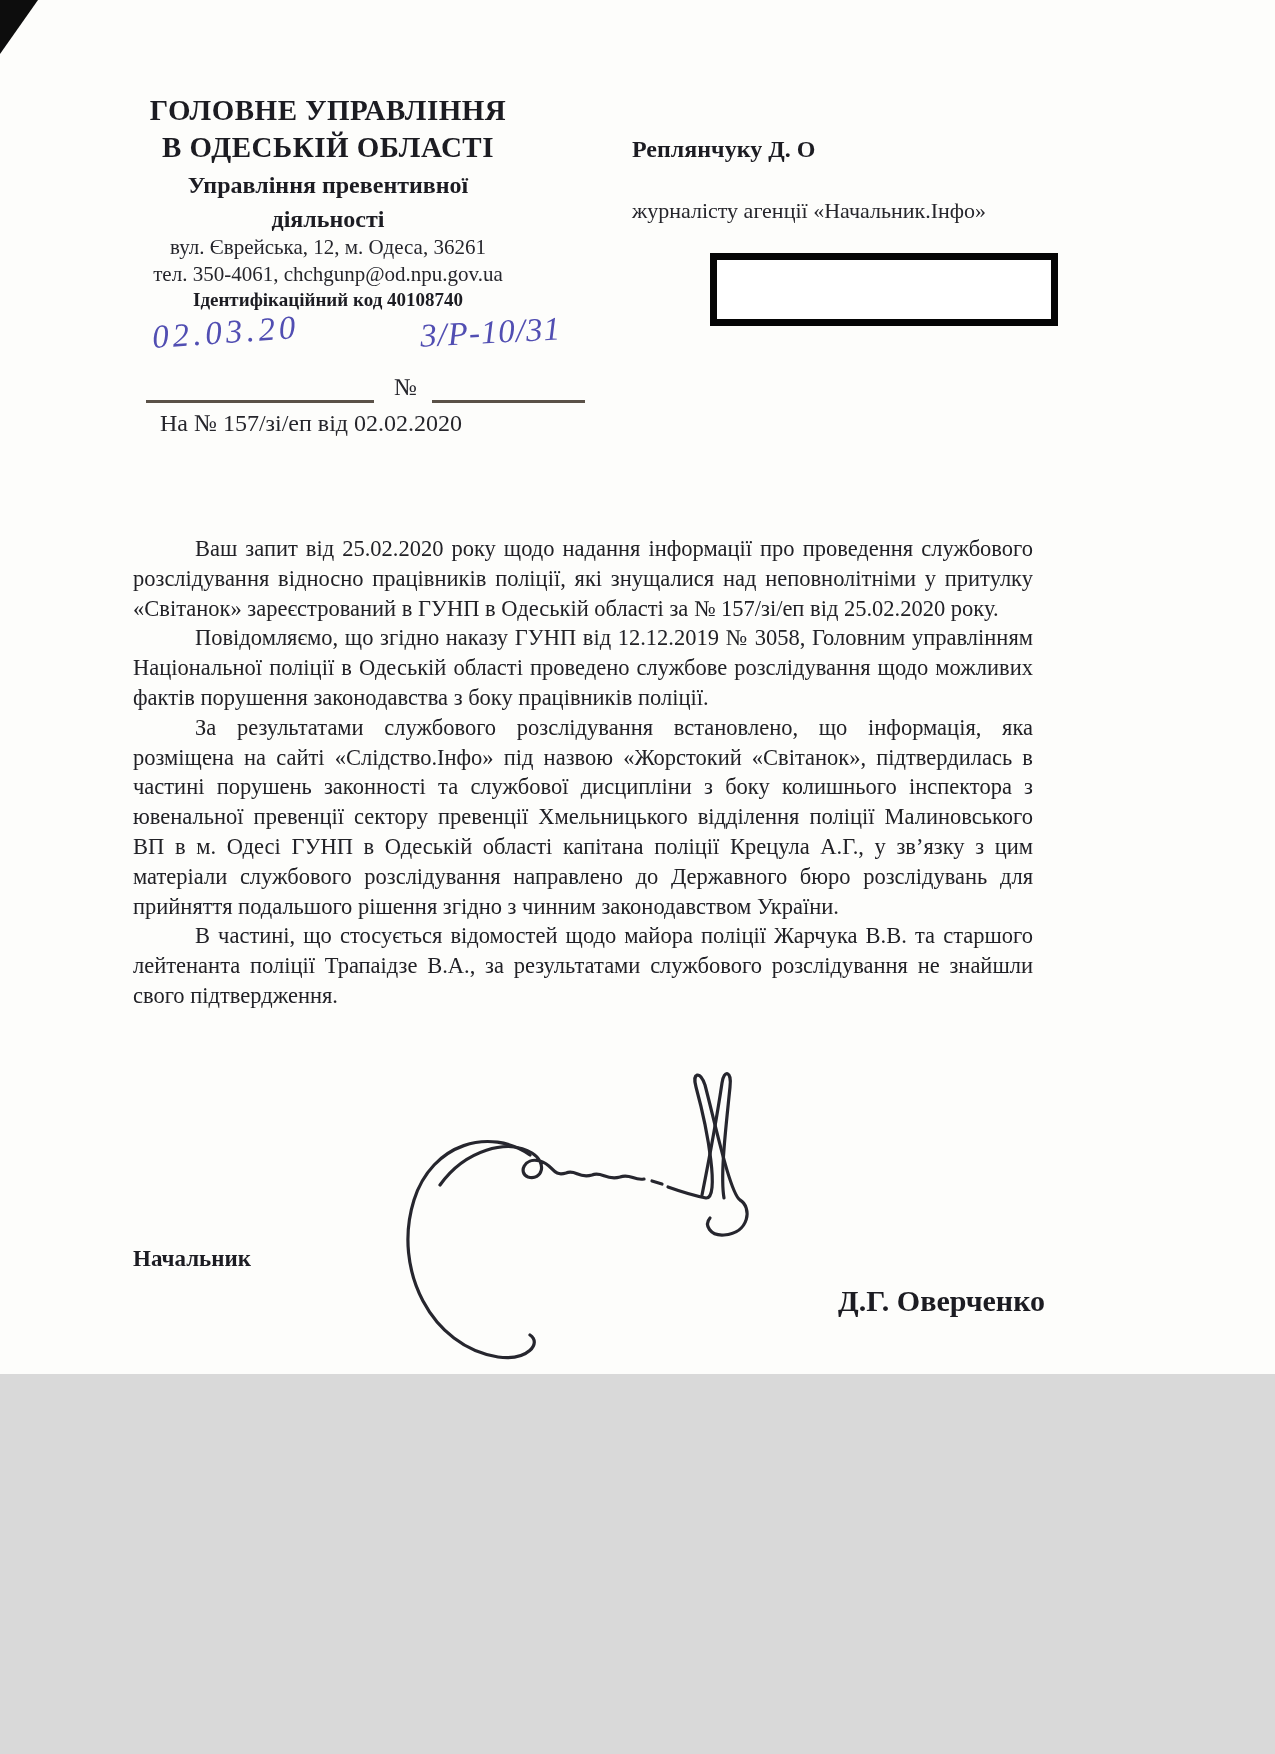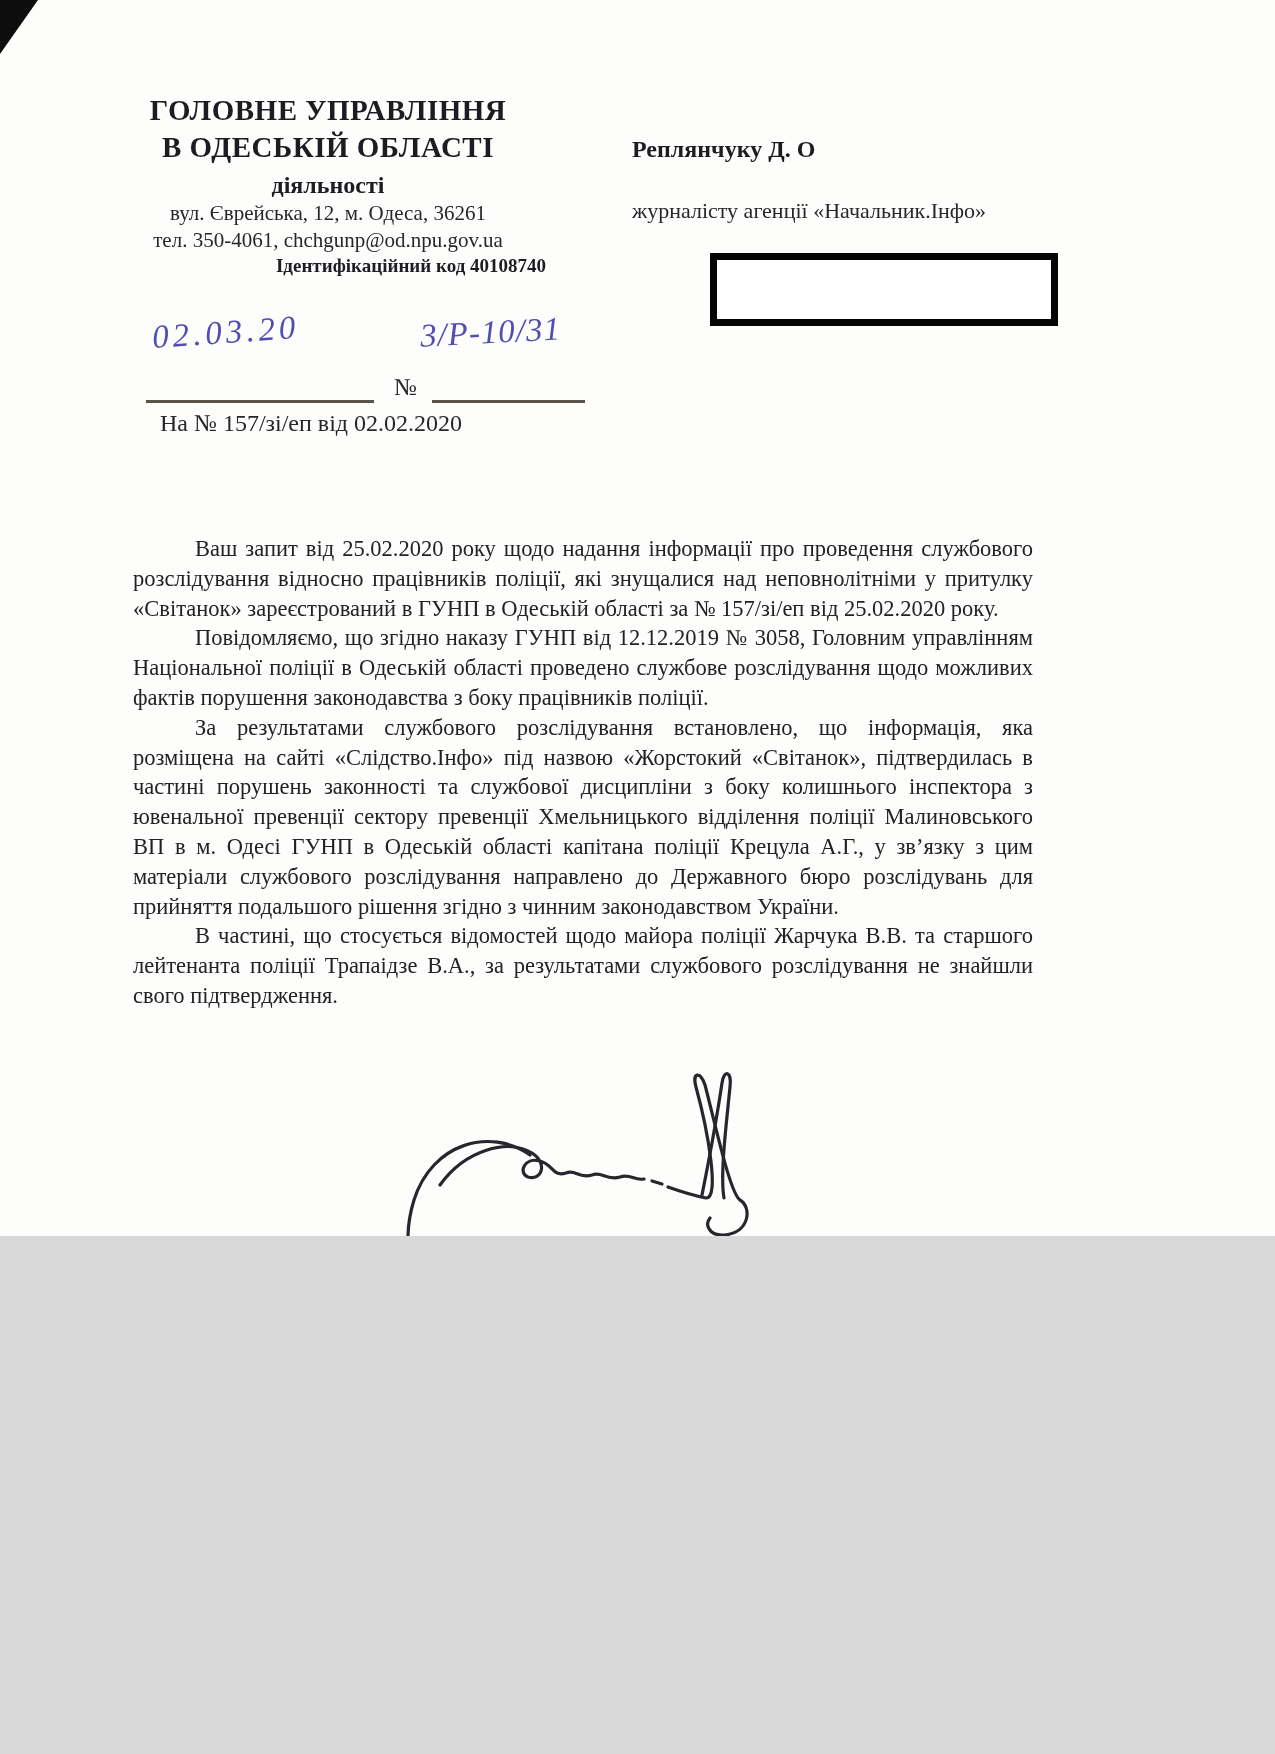--- a/index.html
+++ b/index.html
@@ -1,31 +1,31 @@
 <!DOCTYPE html>
 <html><head>
 <meta charset="utf-8">
 <style>
   html,body { margin:0; padding:0; background:#d9d9d9; }
   .page {
-    position:relative; width:1275px; height:1236px; margin:0 auto;
+    position:relative; width:1275px; height:1374px; margin:0 auto;
     background:#fdfdfb; overflow:hidden;
     font-family:"Liberation Serif", serif; color:#212126;
   }
   
   .corner-artifact {
     position:absolute; left:0; top:0; width:38px; height:54px;
     background:#0d0d0d; clip-path:polygon(0 0, 100% 0, 0 100%);
   }
   
   .letterhead-left { position:absolute; left:110px; top:92px; width:436px; text-align:center; }
   .org-name  { font-weight:bold; font-size:29px; line-height:37px; letter-spacing:.5px; color:#1c1c22; }
   .dept-name { font-weight:bold; font-size:24px; line-height:30px; margin-top:4px; color:#1c1c22; }
   .addr-line { font-size:21px; line-height:27px; color:#26262c; }
-  .id-code   { font-weight:bold; font-size:19px; line-height:24px; color:#1c1c22;text-align:right; }
+  .id-code   { font-weight:bold; font-size:19px; line-height:24px; color:#1c1c22; }
   
   .hw { font-style:italic; color:#514eb2; white-space:nowrap; }
   .hw-date { position:absolute; left:152px; top:314px; font-size:33px; letter-spacing:4px; transform:rotate(-4deg); }
   .hw-num  { position:absolute; left:420px; top:314px; font-size:33px; letter-spacing:1px; transform:rotate(-3deg); }
   .num-sign { position:absolute; left:394px; top:374px; font-size:24px; color:#26262c; }
   .rule { position:absolute; height:3px; background:#5a5148; }
   .rule-1 { left:146px; top:400px; width:228px; }
   .rule-2 { left:432px; top:400px; width:153px; }
   .ref-line { position:absolute; left:160px; top:410px; font-size:24px; color:#26262c; white-space:nowrap; }
   
@@ -49,20 +49,21 @@
 </head>
 <body>
 
 <div class="page">
 
   <div class="corner-artifact"></div>
 
   <div class="letterhead-left">
     <div class="org-name">ГОЛОВНЕ УПРАВЛІННЯ</div>
     <div class="org-name">В ОДЕСЬКІЙ ОБЛАСТІ</div>
+    <div class="dept-name">Управління превентивної</div>
     <div class="dept-name">діяльності</div>
     <div class="addr-line">вул. Єврейська, 12, м. Одеса, 36261</div>
     <div class="addr-line">тел. 350-4061, chchgunp@od.npu.gov.ua</div>
     <div class="id-code">Ідентифікаційний код 40108740</div>
   </div>
 
   <div class="hw hw-date">02.03.20</div>
   <div class="num-sign">№</div>
   <div class="hw hw-num">3/Р-10/31</div>
   <div class="rule rule-1"></div>

